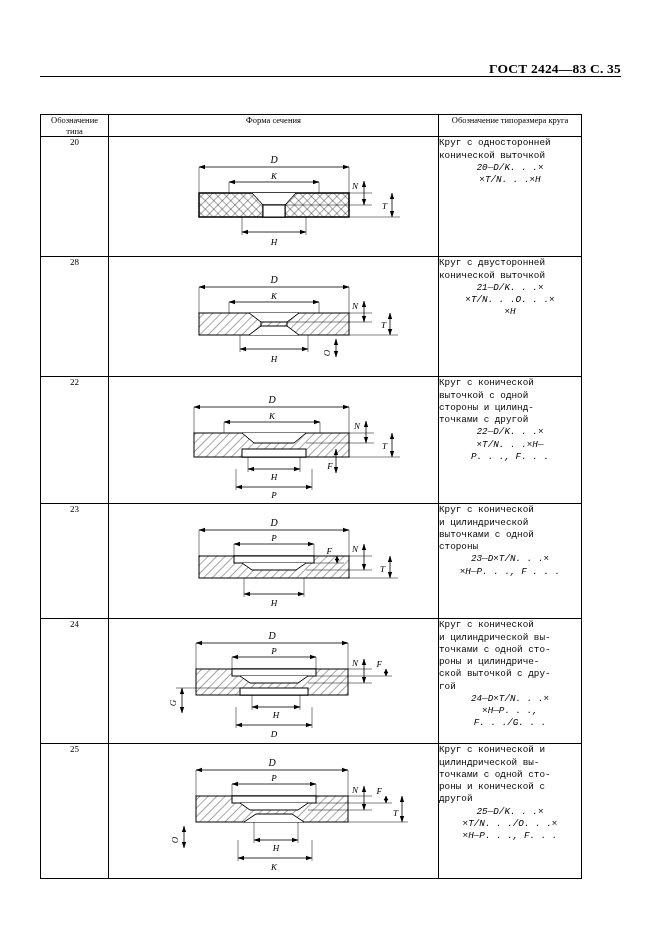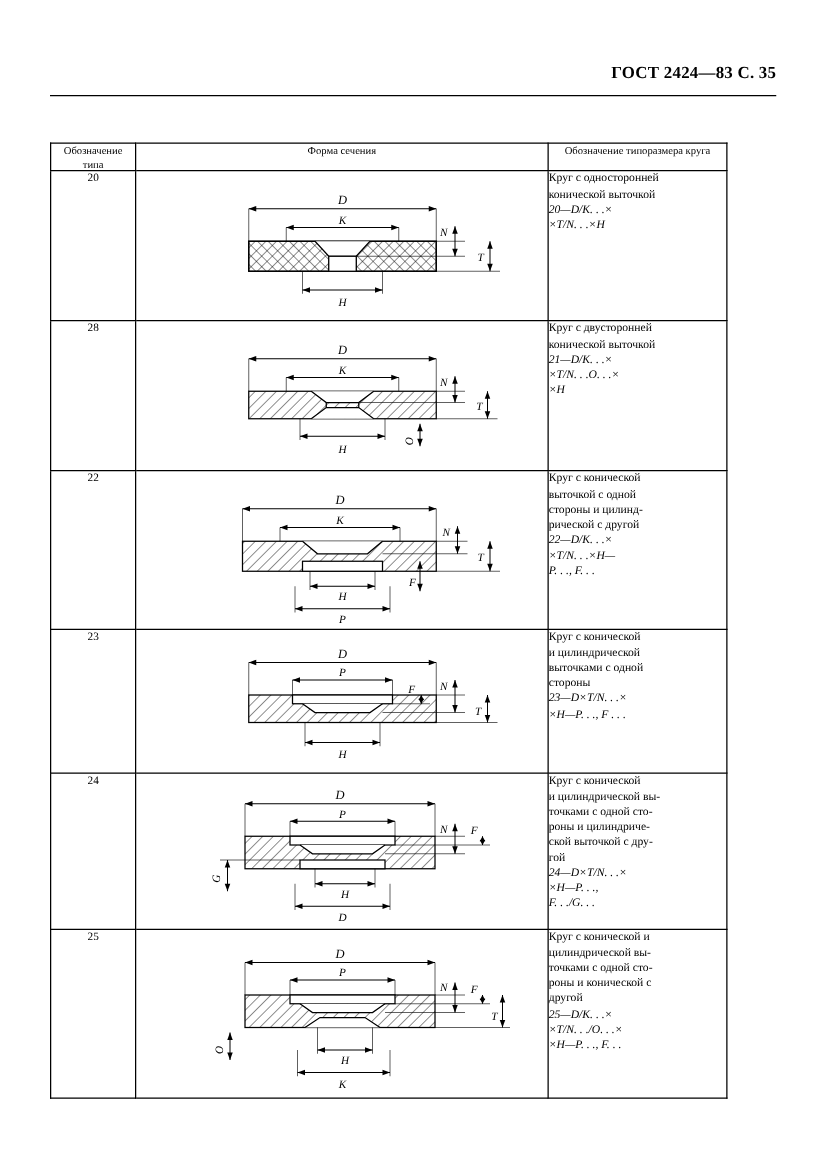--- a/index.html
+++ b/index.html
@@ -17,21 +17,21 @@
   .page {
     position: absolute;
     left: 0; top: 0;
     width: 661px;
     height: 936px;
     overflow: hidden;
   }
   .header {
     position: absolute;
     left: 40px;
-    top: 50px;
+    top: 61px;
     width: 581px;
     text-align: right;
     font-size: 13.5px;
     font-weight: bold;
     letter-spacing: 0.2px;
   }
   .header-rule {
     position: absolute;
     left: 40px;
     top: 76px;
@@ -78,31 +78,32 @@
   td.figcol {
     position: relative;
   }
   td.desccol {
     font-size: 9.3px;
     line-height: 1.32;
     padding: 6px 4px 4px 5px;
   }
   td.desccol div {
     white-space: nowrap;
+    font-family: Liberation Mono, monospace;
   }
   .figwrap {
     position: relative;
     width: 100%;
     height: 100%;
   }
   svg.fig {
     display: block;
     margin: 0 auto;
   }
-  .it { font-style: italic; }
+  .it { font-style: italic; text-align: center; }
 </style>
 </head>
 <body>
 
 <div class="page">
 
   <div class="header">ГОСТ 2424—83 С. 35</div>
   <div class="header-rule"></div>
 
   <table class="main">
@@ -317,21 +318,21 @@
               <line x1="112" y1="92" x2="112" y2="113" stroke="#000" stroke-width="0.5"></line>
               <line x1="188" y1="92" x2="188" y2="113" stroke="#000" stroke-width="0.5"></line>
               <text x="150" y="121" font-size="9" font-style="italic" font-family="Liberation Serif, serif" text-anchor="middle">P</text>
             </svg>
           </div>
         </td>
         <td class="desccol">
           <div>Круг с конической</div>
           <div>выточкой с одной</div>
           <div>стороны и цилинд-</div>
-          <div>рической с другой</div>
+          <div>точками с другой</div>
           <div class="it">22—D/K. . .×</div>
           <div class="it">×T/N. . .×H—</div>
           <div class="it">P. . ., F. . .</div>
         </td>
       </tr>
 
       <tr style="height:115px">
         <td class="typecol">23</td>
         <td class="figcol">
           <div class="figwrap">

